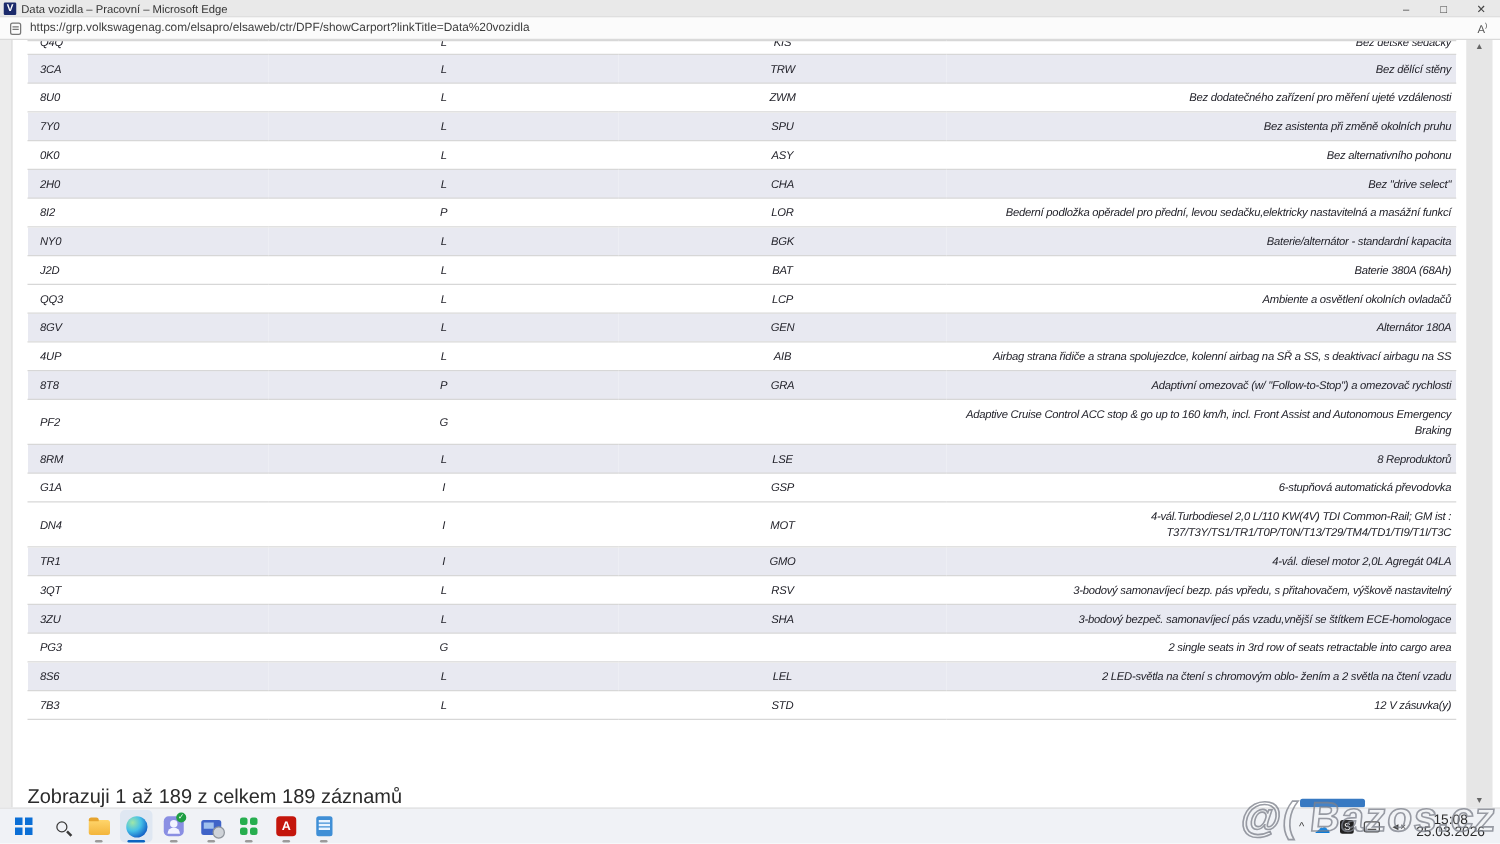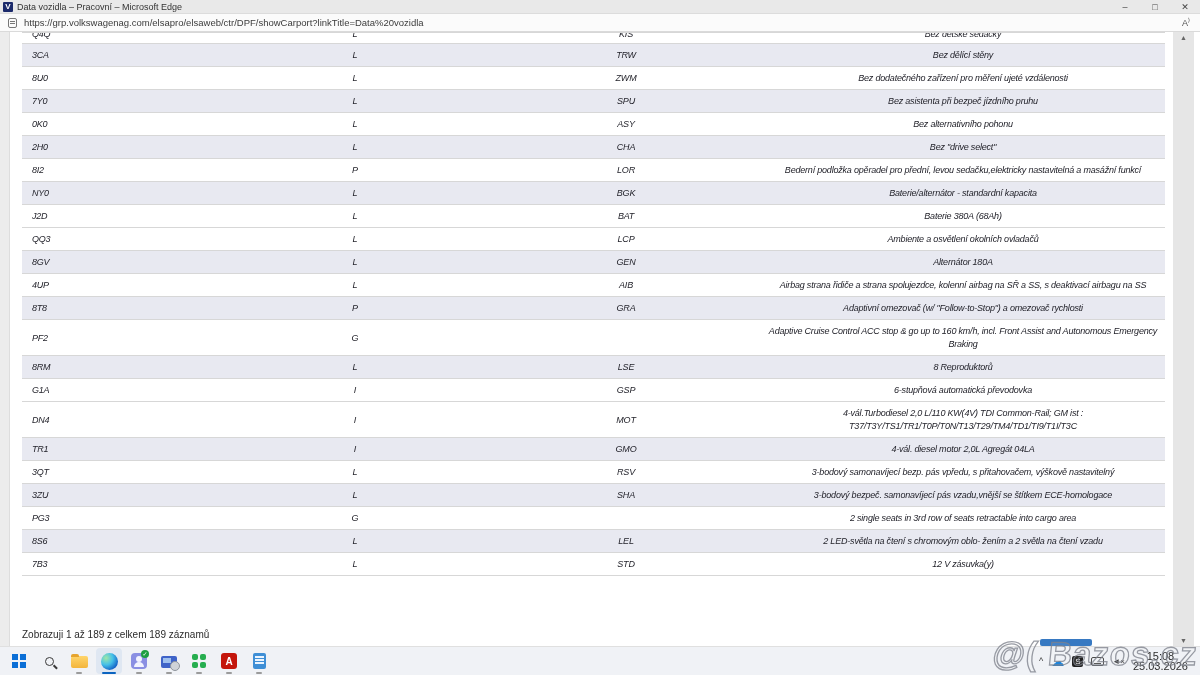--- a/index.html
+++ b/index.html
@@ -30,27 +30,27 @@
   .left-strip { position:absolute; left:0; top:0; width:10px; height:614px; background:#ececec; border-right:1px solid #ddd; }
 
   table.pr { position:absolute; left:22px; top:0; width:1143px; border-collapse:collapse; table-layout:fixed;font-style:italic; }
   table.pr td { border-bottom:1px solid #d7d7d7; font-size:9px; color:#23232b; letter-spacing:-0.2px;
     height:23px; vertical-align:middle; overflow:hidden; }
   table.pr tr:first-child td { border-top:1px solid #d7d7d7; }
   tr.shaded td { background:#e8e9f1; }
   td.col-code { width:193px; padding-left:10px; text-align:left; }
   td.col-type { width:280px; text-align:center; }
   td.col-family { width:262px; text-align:center; }
-  td.col-desc { width:408px; padding-left:8px; padding-right:4px; text-align:center; white-space:nowrap; }
+  td.col-desc { width:408px; padding-left:8px; padding-right:4px; text-align:right; white-space:nowrap; }
   tr.wrap td { height:36px; }
   tr.wrap td.col-desc { white-space:normal; overflow-wrap:anywhere; line-height:13px; }
   tr.partial td { height:10px; }
   tr.partial td .cellv { display:inline-block; transform:translateY(-4px); }
 
-  .list-footer { position:absolute; left:22px; top:597px; font-size:10px; color:#2b2b2b; }
+  .list-footer { position:absolute; left:22px; top:597px; font-size:16px; color:#2b2b2b; }
   .page-frag { position:absolute; left:1040px; top:607px; width:52px; height:7px; background:#3779c2; border-radius:2px; }
 
   
   .scrollbar { position:absolute; right:6px; top:0; width:21px; height:614px; background:#e6e6e6; }
   .sb-arrow { position:absolute; left:0; width:21px; text-align:center; font-size:7px; color:#666; }
   .sb-up { top:2px; } .sb-down { bottom:2px; }
 
   
   .taskbar { position:absolute; left:0; top:646px; width:1200px; height:29px; background:#f0f2f6;
     border-top:1px solid #e0e0e0; display:flex; align-items:center; }
@@ -140,21 +140,21 @@
           <tr>
             <td class="col-code"><span class="cellv">8U0</span></td>
             <td class="col-type"><span class="cellv">L</span></td>
             <td class="col-family"><span class="cellv">ZWM</span></td>
             <td class="col-desc"><span class="cellv">Bez dodatečného zařízení pro měření ujeté vzdálenosti</span></td>
           </tr>
           <tr class="shaded">
             <td class="col-code"><span class="cellv">7Y0</span></td>
             <td class="col-type"><span class="cellv">L</span></td>
             <td class="col-family"><span class="cellv">SPU</span></td>
-            <td class="col-desc"><span class="cellv">Bez asistenta při bezpeč jízdního pruhu</span></td>
+            <td class="col-desc"><span class="cellv">Bez asistenta při změně okolních pruhu</span></td>
           </tr>
           <tr>
             <td class="col-code"><span class="cellv">0K0</span></td>
             <td class="col-type"><span class="cellv">L</span></td>
             <td class="col-family"><span class="cellv">ASY</span></td>
             <td class="col-desc"><span class="cellv">Bez alternativního pohonu</span></td>
           </tr>
           <tr class="shaded">
             <td class="col-code"><span class="cellv">2H0</span></td>
             <td class="col-type"><span class="cellv">L</span></td>

